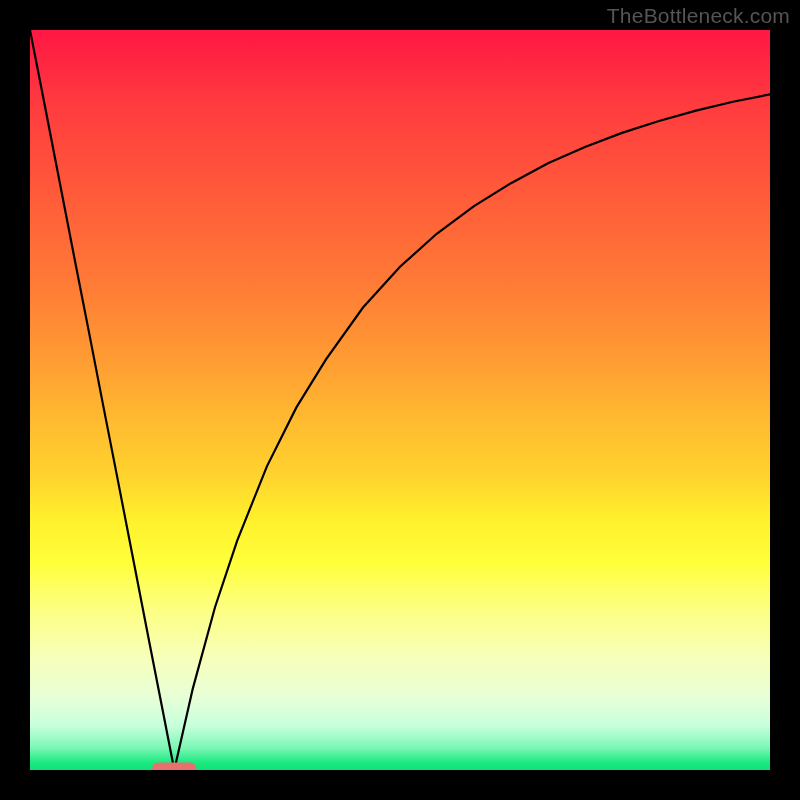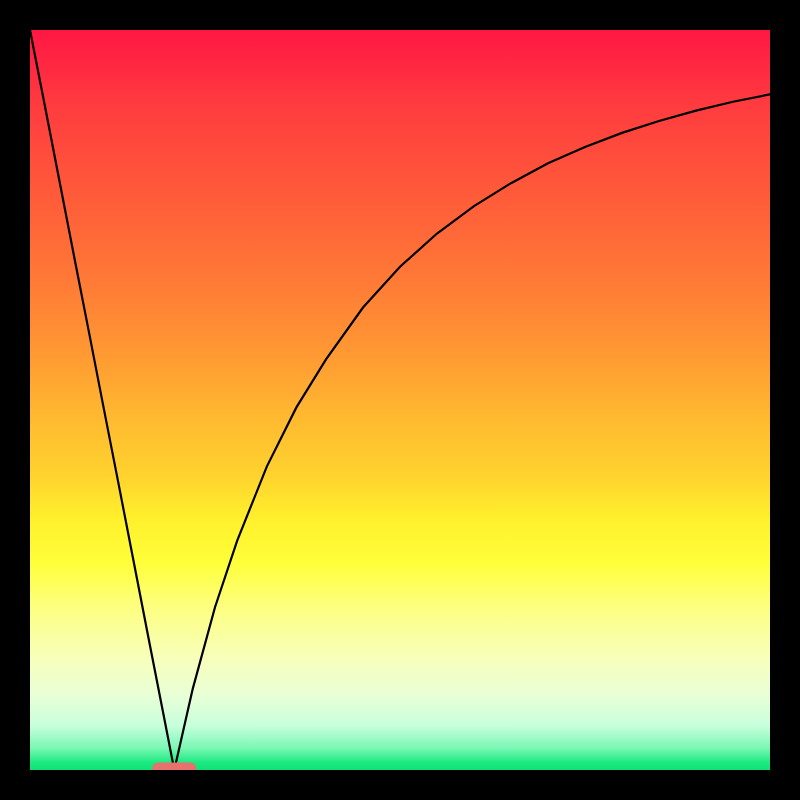--- a/index.html
+++ b/index.html
@@ -76,13 +76,14 @@
 <div class="frame">
 
   <div class="gradient-bg"></div>
 
   <svg class="curve" viewBox="0 0 740 740" preserveAspectRatio="none">
     <path id="path-left" d="M0.00 0.00 L14.80 75.48 L29.60 151.70 L44.40 227.92 L59.20 303.40 L74.00 379.62 L88.80 455.10 L103.60 531.32 L118.40 607.54 L133.20 683.02 L144.30 740.00"></path>
     <path id="path-right" d="M144.30 740.00 L162.80 658.60 L185.00 577.20 L207.20 510.60 L236.80 436.60 L266.40 377.40 L296.00 329.30 L333.00 277.50 L370.00 236.80 L407.00 203.50 L444.00 176.12 L481.00 153.18 L518.00 133.20 L555.00 116.92 L592.00 102.86 L629.00 91.02 L666.00 80.66 L703.00 71.78 L740.00 64.38"></path>
     <rect class="marker" id="marker-rect" rx="6" ry="6" width="44" height="13" x="122.30" y="732.50"></rect>
   </svg>
 
+  <div class="attribution">TheBottleneck.com</div>
 </div>
 
 </body></html>

